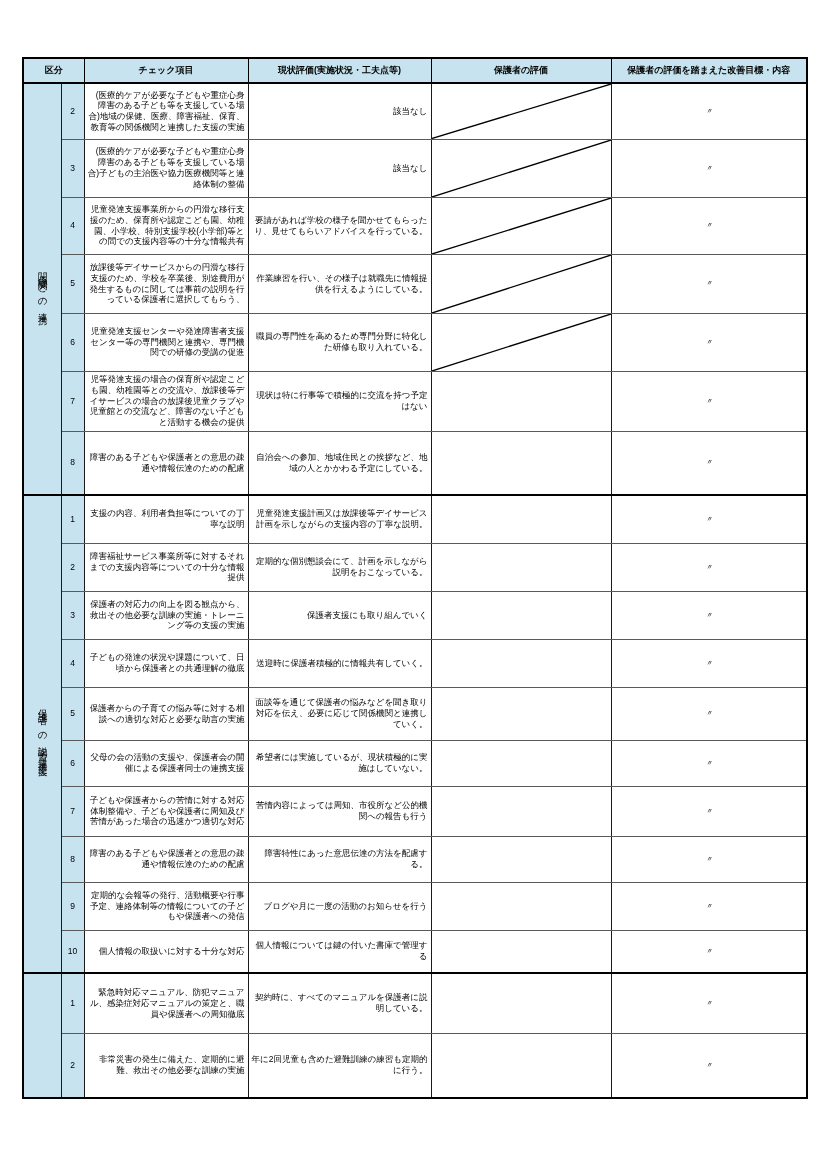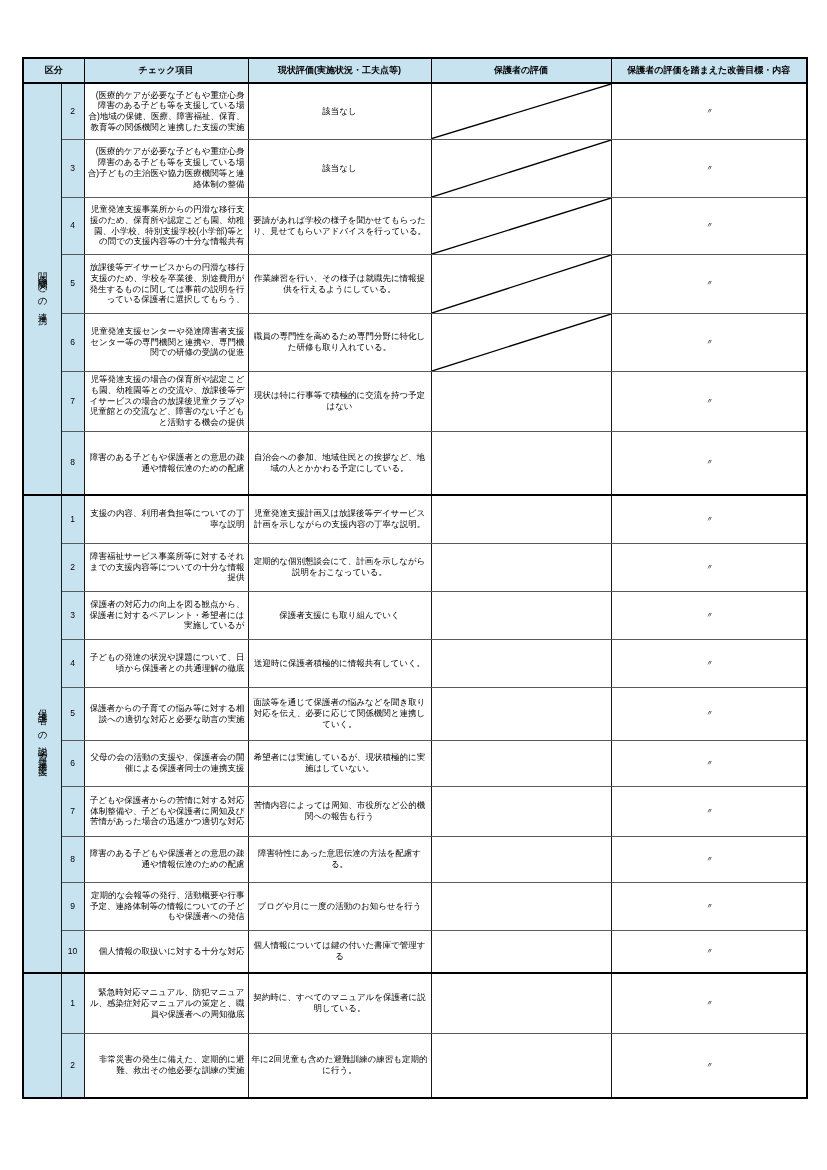--- a/index.html
+++ b/index.html
@@ -36,21 +36,21 @@
   }
   .vtext{
     display:inline-block;
     writing-mode:vertical-rl; text-orientation:upright;
     font-size:9.5px; line-height:1.15; letter-spacing:3px;
   }
   td.num{
     background:var(--blue); text-align:center; font-size:9px; padding:1px;
   }
   td.check{ text-align:right; }
-  td.current{ text-align:center; }
+  td.current{ text-align:right; }
   td.guardian{ position:relative; padding:0; }
   td.guardian svg{ position:absolute; left:0; top:0; width:100%; height:100%; display:block; }
   td.improve{ text-align:center; font-size:9px; font-style:italic; }
 </style>
 </head>
 <body>
 
 <div class="sheet">
   <table class="eval">
     <colgroup>
@@ -151,21 +151,21 @@
         </tr>
         <tr style="height: 48px;">
           <td class="num">2</td>
           <td class="check">障害福祉サービス事業所等に対するそれまでの支援内容等についての十分な情報提供</td>
           <td class="current">定期的な個別懇談会にて、計画を示しながら説明をおこなっている。</td>
           <td class="guardian"></td>
           <td class="improve">〃</td>
         </tr>
         <tr style="height: 48px;">
           <td class="num">3</td>
-          <td class="check">保護者の対応力の向上を図る観点から、保護者に対するペアレント・希望者には実施しているが</td>
+          <td class="check">保護者の対応力の向上を図る観点から、救出その他必要な訓練の実施・トレーニング等の支援の実施</td>
           <td class="current">保護者支援にも取り組んでいく</td>
           <td class="guardian"></td>
           <td class="improve">〃</td>
         </tr>
         <tr style="height: 48px;">
           <td class="num">4</td>
           <td class="check">子どもの発達の状況や課題について、日頃から保護者との共通理解の徹底</td>
           <td class="current">送迎時に保護者積極的に情報共有していく。</td>
           <td class="guardian"></td>
           <td class="improve">〃</td>

